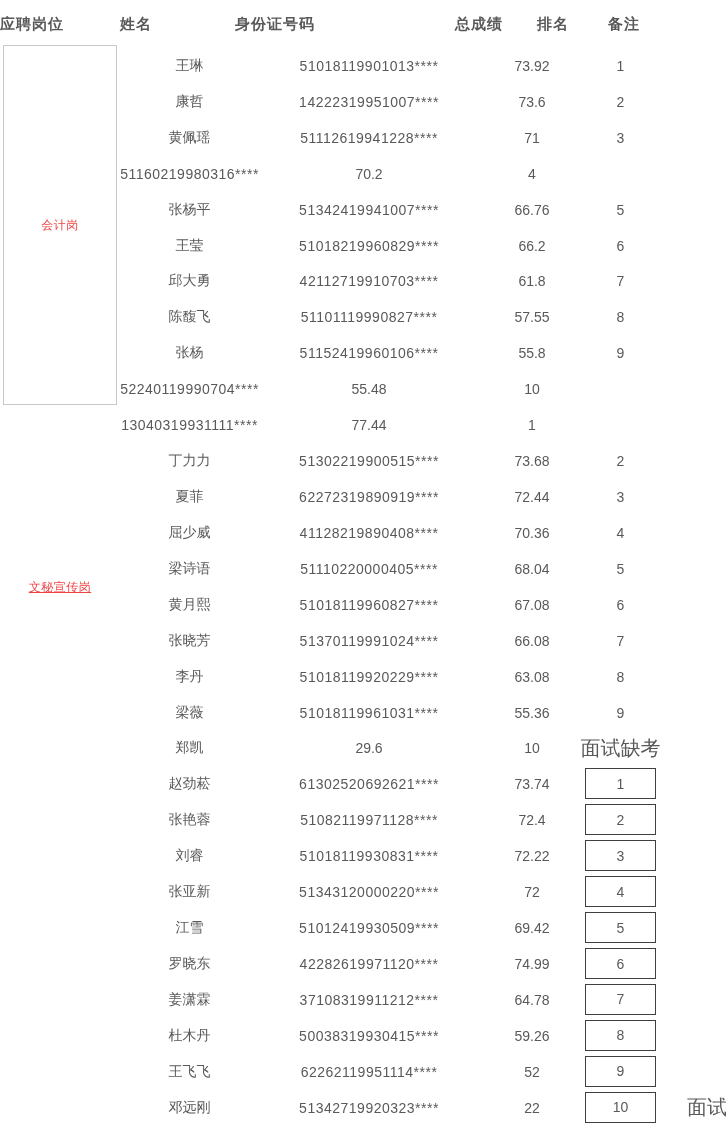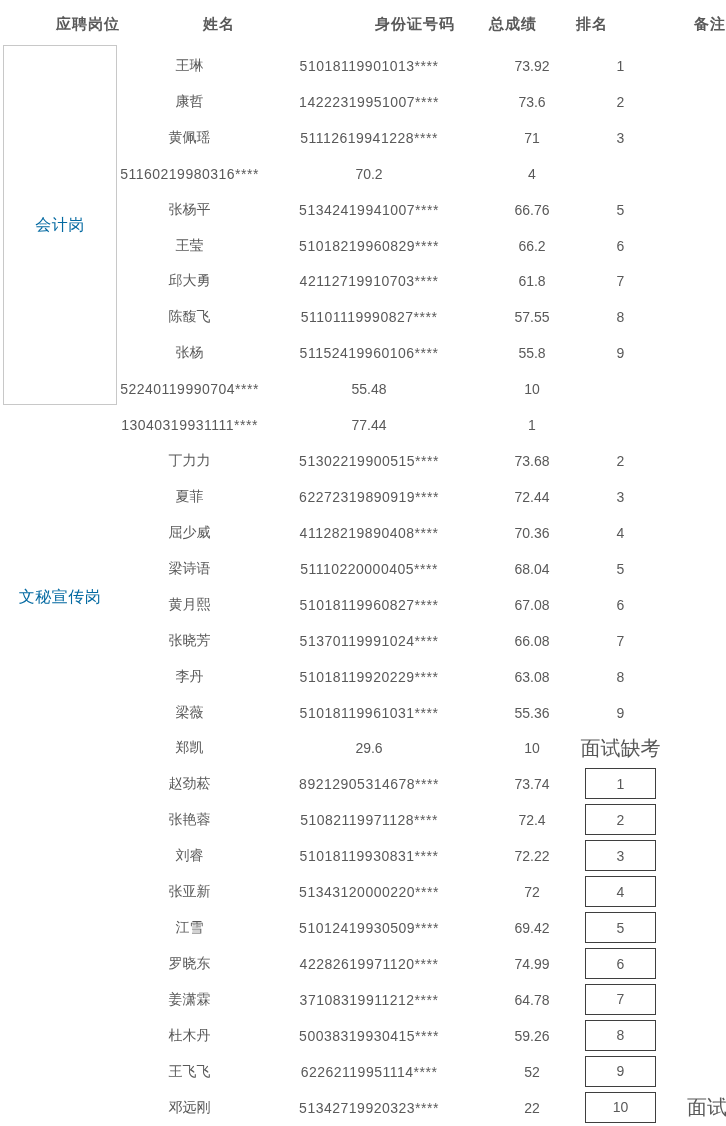--- a/index.html
+++ b/index.html
@@ -11,21 +11,21 @@
     color:#595959;
     overflow:hidden;
   }
   .header-row{
     display:grid;
     grid-template-columns:120px 115px 220px 82px 71px 118px;
     height:48px;
     align-items:center;
   }
   .hcell{
-    text-align:right;
+    text-align:left;
     font-size:15px;
     font-weight:600;
     letter-spacing:1px;
     color:#595959;
   }
   .row{
     display:grid;
     grid-template-columns:120px 115px 220px 82px 71px 118px;
     height:35.933px;
     gap:12px;
@@ -50,31 +50,31 @@
     margin:2px 0 3px 0;
     background:#ffffff;
     border:1px solid #3f3f3f;
   }
   .cell.remark{font-size:20px;}
   .group-label{
     position:absolute;
     display:flex;
     align-items:center;
     justify-content:center;
-    font-size:16px;
-    color:#0369a1;
+    font-size:12px;
+    color:#ef4444;
     letter-spacing:0.5px;
     box-sizing:border-box;
   }
   .group-label.pos-boxed{
     background:#ffffff;
     border:1px solid #c8c8c8;
   }
   .g1{left:3px;width:114px;top:45px;height:360px;}
-  .g2{left:0px;width:120px;top:417px;height:360px;}
+  .g2{left:0px;width:120px;top:407px;height:360px;text-decoration:underline;}
   .g3{left:3px;width:114px;top:765px;height:358px;}
 </style>
 </head>
 <body>
 
 <div class="page">
 
   <div class="header-row">
     <div class="hcell">应聘岗位</div>
     <div class="hcell">姓名</div>
@@ -277,21 +277,21 @@
     <div class="cell name">郑凯</div>
     <div class="cell score">29.6</div>
     <div class="cell rank">
       <span class="rank-inner">10</span>
     </div>
     <div class="cell remark">面试缺考</div>
   </div>
       <div class="row">
     <div class="cell"></div>
     <div class="cell name">赵劲菘</div>
-    <div class="cell id">89212905314678****</div>
+    <div class="cell id">61302520692621****</div>
     <div class="cell score">73.74</div>
     <div class="cell rank">
       <span class="rank-inner boxed">1</span>
     </div>
     <div class="cell remark"></div>
   </div>
       <div class="row">
     <div class="cell"></div>
     <div class="cell name">张艳蓉</div>
     <div class="cell id">51082119971128****</div>

